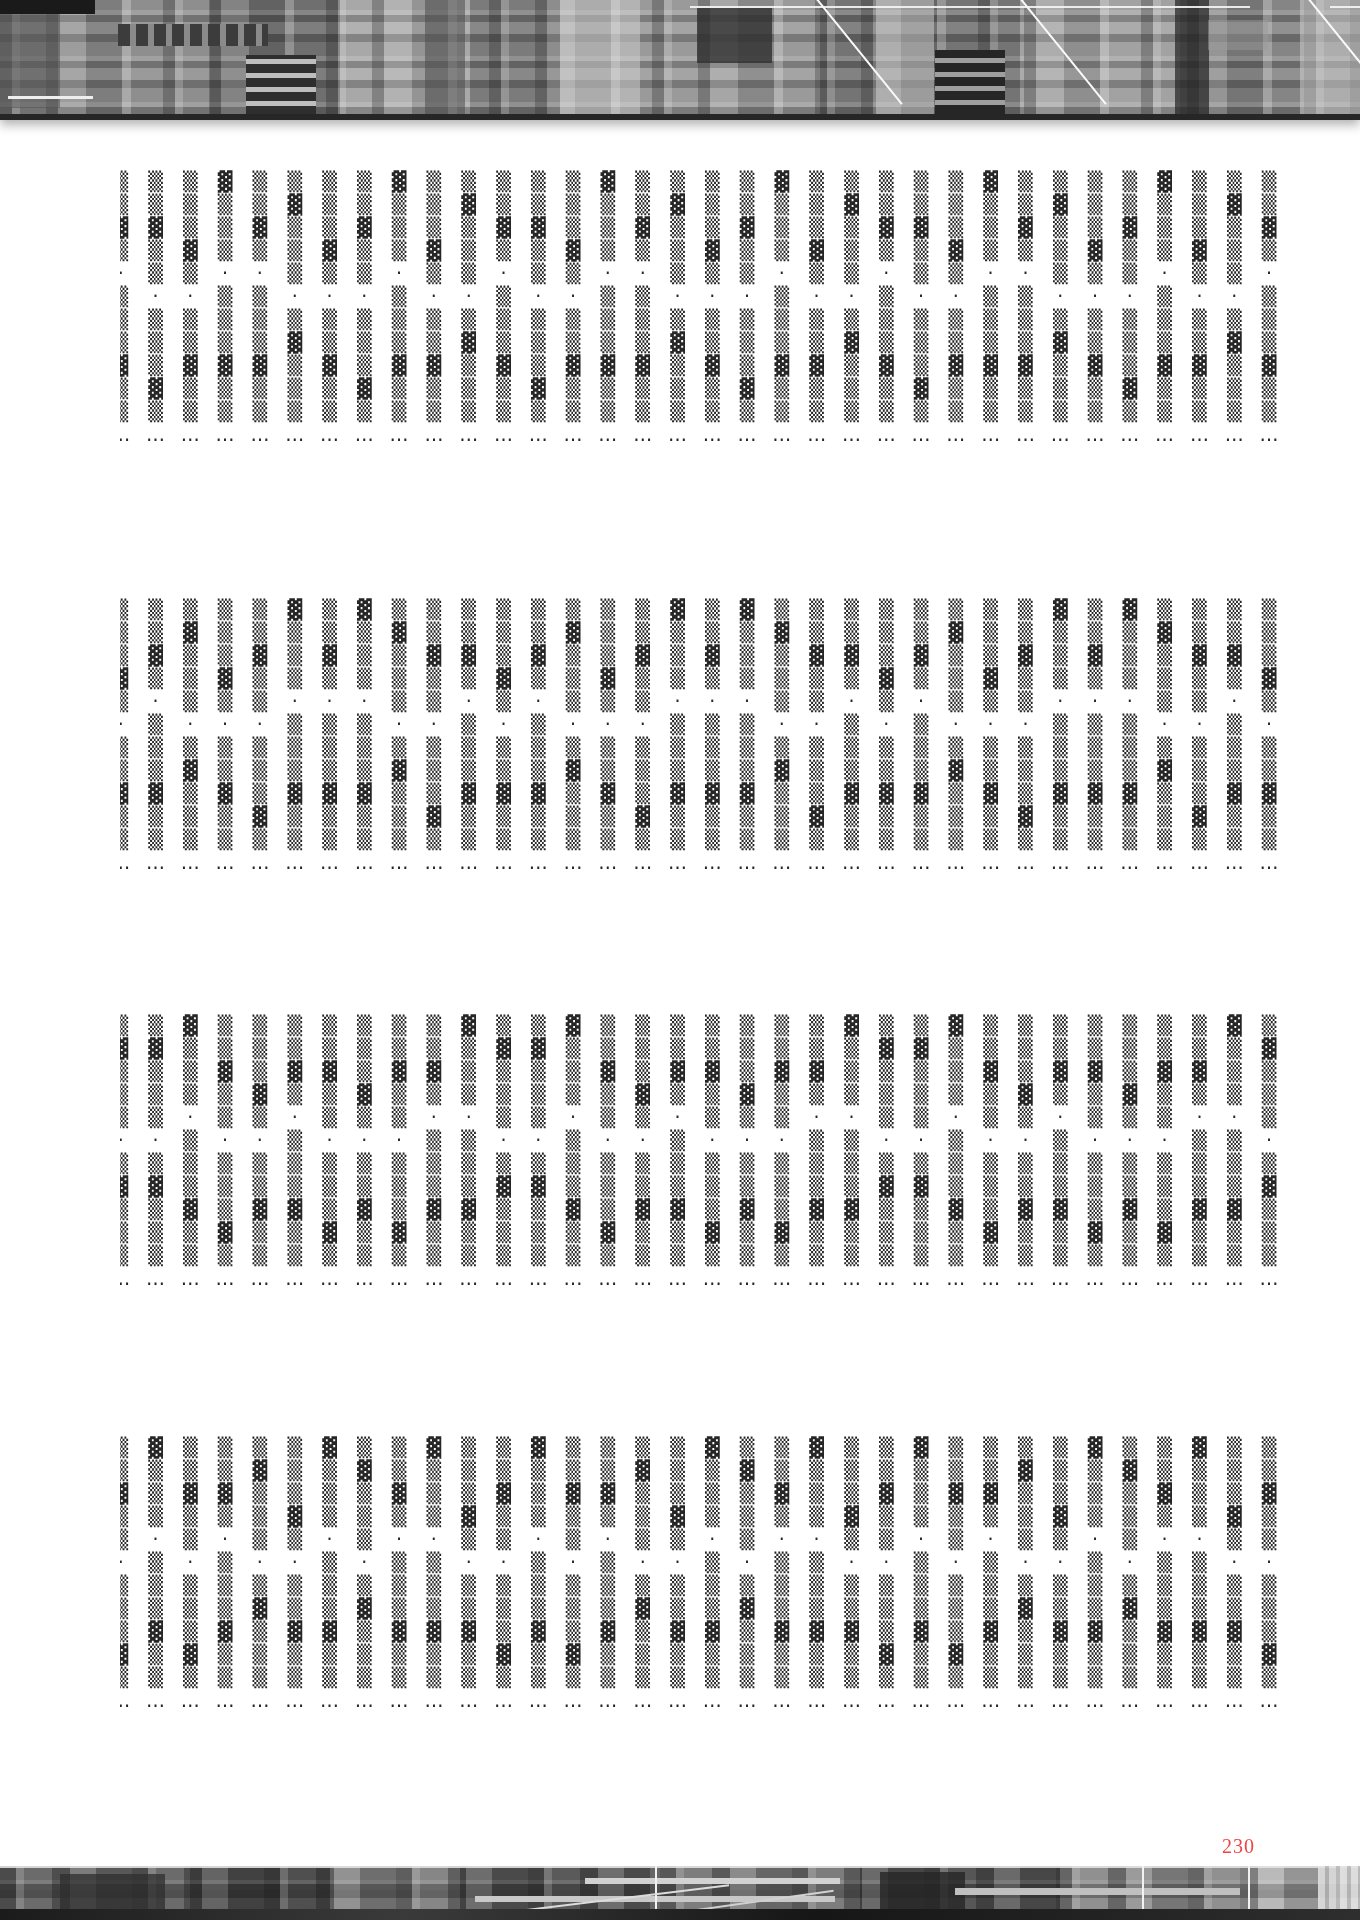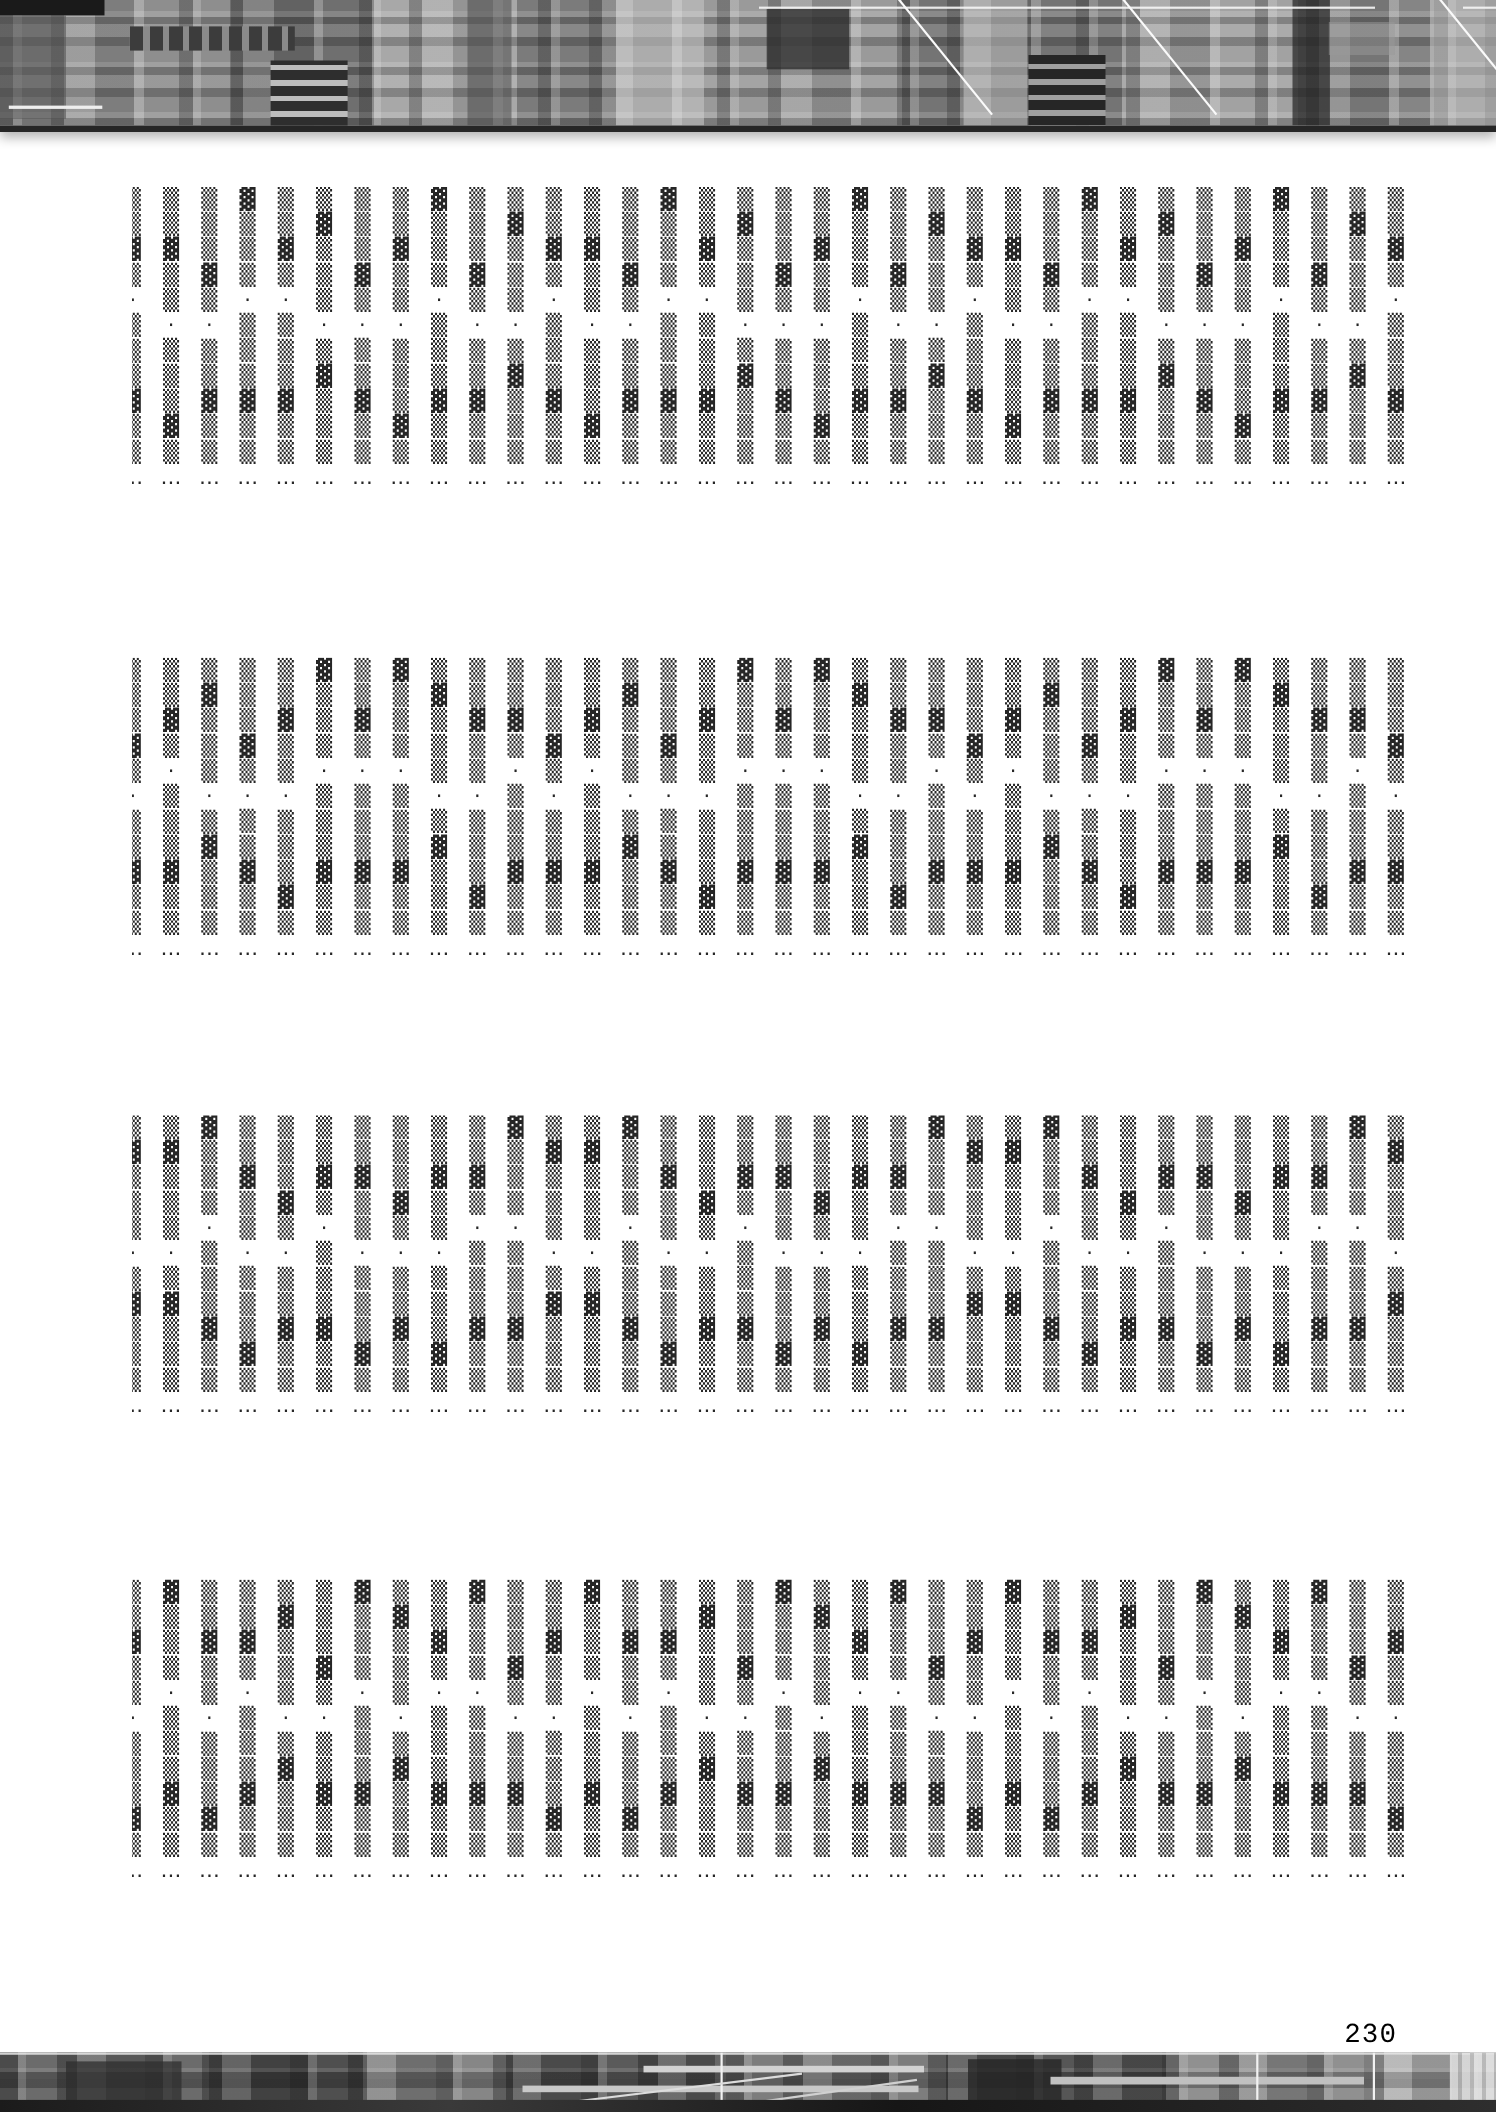--- a/index.html
+++ b/index.html
@@ -73,22 +73,22 @@
     color: #262626;
   }
   .band-1 { top: 170px; }
   .band-2 { top: 598px; }
   .band-3 { top: 1014px; }
   .band-4 { top: 1436px; }
 
   
   .page-number {
     position: absolute; left: 1222px; top: 1835px;
-    font-family: Liberation Mono, monospace;
-    font-size: 25px; color: #000000; letter-spacing: 1px;
+    font-family: Liberation Serif, serif;
+    font-size: 20px; color: #ef4444; letter-spacing: 1px;
   }
 </style>
 </head>
 <body>
 
 <div class="page">
 
   <div class="glitch glitch-top">
     <div class="bar" style="left:0;top:0;width:95px;height:14px;background:#1a1a1a;"></div>
     <div class="bar" style="left:0;top:14px;width:60px;height:94px;background:#555;opacity:.6;"></div>

